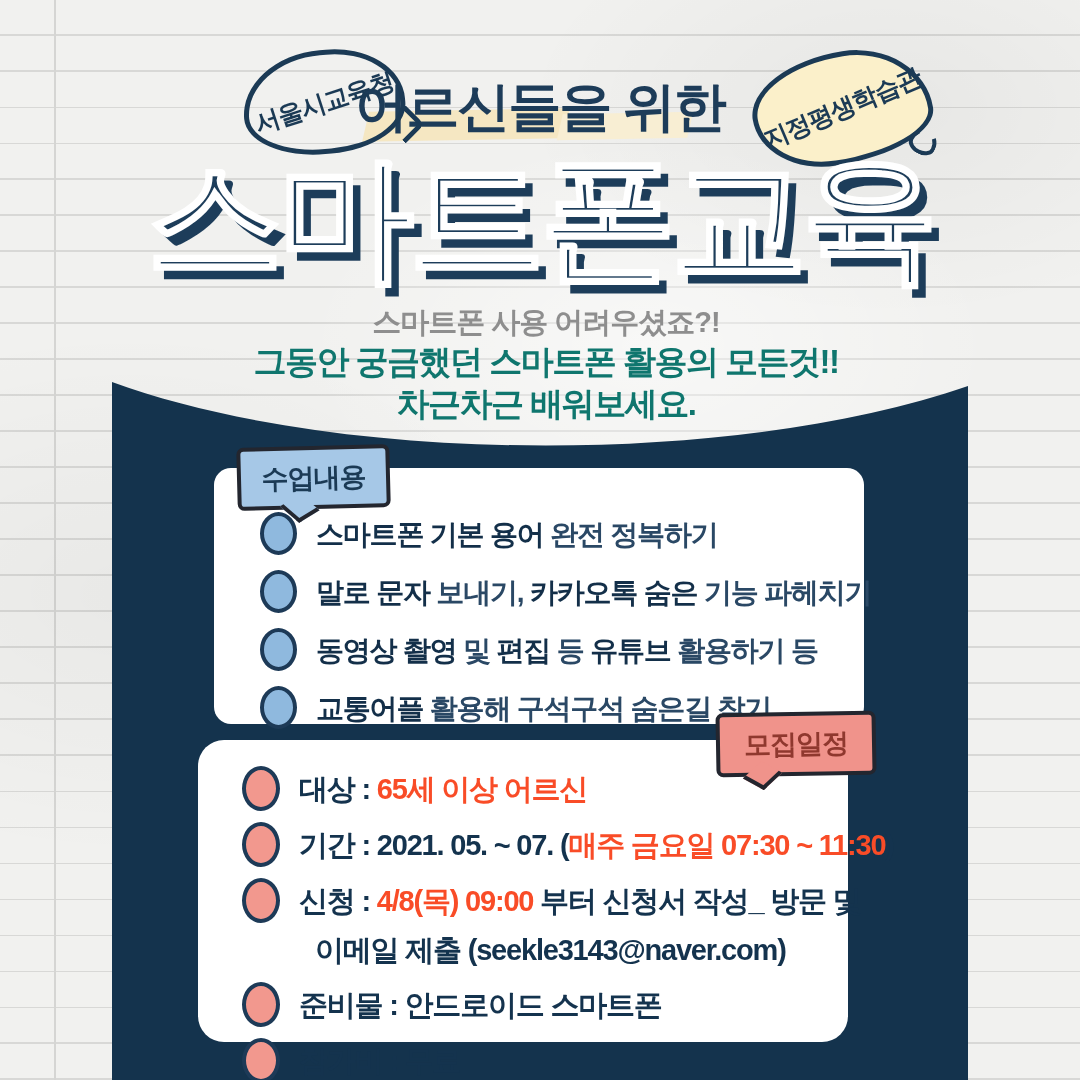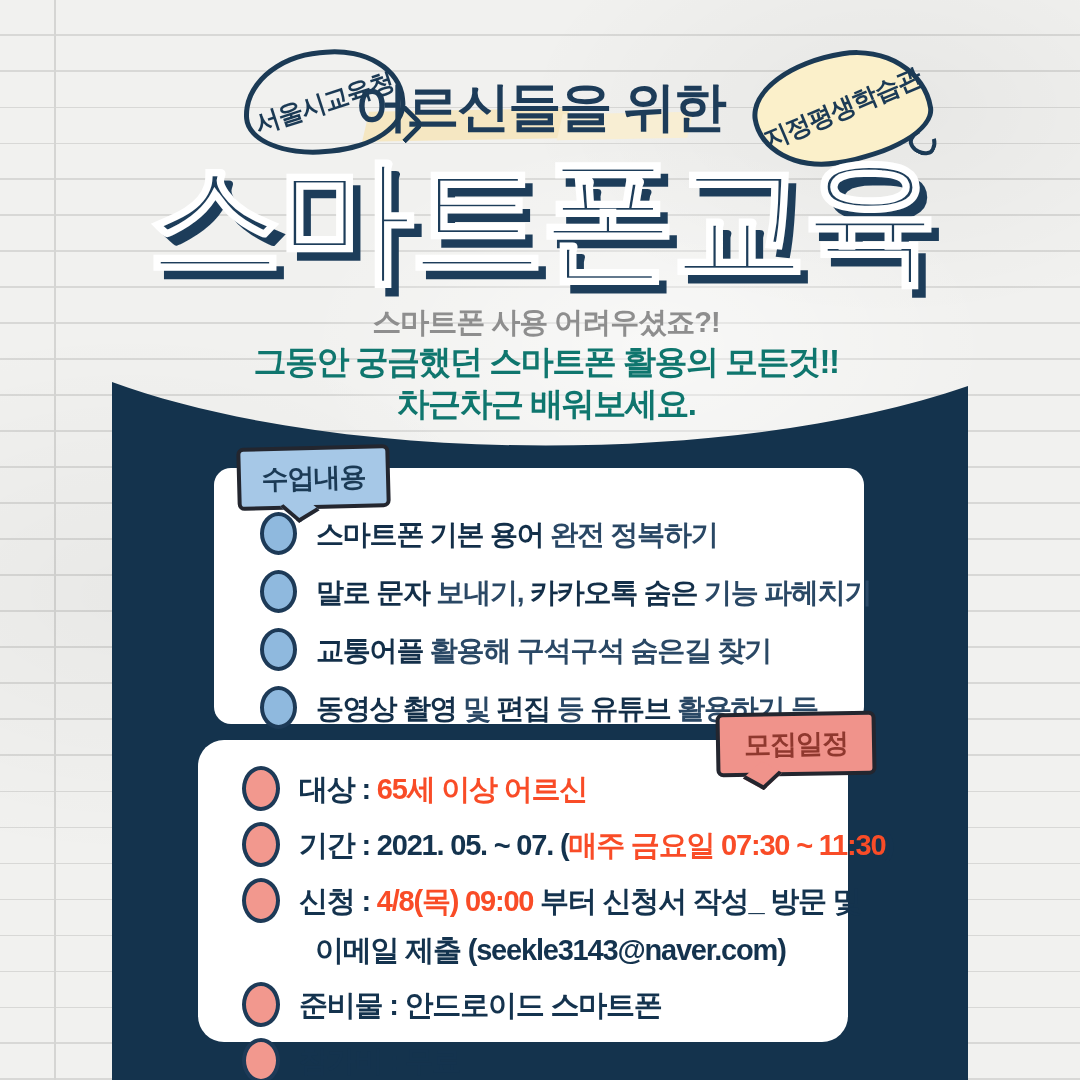--- a/index.html
+++ b/index.html
@@ -125,25 +125,25 @@
         <div class="list-row">
           <span class="bullet bullet-blue"></span>
           <div class="row-text"><span class="seg-b">스마트폰 기본 용어</span><span class="seg"> 완전 정복하기</span></div>
         </div>
         <div class="list-row">
           <span class="bullet bullet-blue"></span>
           <div class="row-text"><span class="seg-b">말로 문자</span><span class="seg"> 보내기, </span><span class="seg-b">카카오톡 숨은</span><span class="seg"> 기능 파헤치기</span></div>
         </div>
         <div class="list-row">
           <span class="bullet bullet-blue"></span>
-          <div class="row-text"><span class="seg-b">교통어플</span><span class="seg"> 활용해 구석구석 숨은길 찾기</span></div>
+          <div class="row-text"><span class="seg-b">동영상 촬영</span><span class="seg"> 및 </span><span class="seg-b">편집</span><span class="seg"> 등 </span><span class="seg-b">유튜브</span><span class="seg"> 활용하기 등</span></div>
         </div>
         <div class="list-row">
           <span class="bullet bullet-blue"></span>
-          <div class="row-text"><span class="seg-b">동영상 촬영</span><span class="seg"> 및 </span><span class="seg-b">편집</span><span class="seg"> 등 </span><span class="seg-b">유튜브</span><span class="seg"> 활용하기 등</span></div>
+          <div class="row-text"><span class="seg-b">교통어플</span><span class="seg"> 활용해 구석구석 숨은길 찾기</span></div>
         </div>
       </div>
   </div>
   <div class="tab tab-blue">
     <span>수업내용</span>
   </div>
 
   <div class="card card-schedule">
     <div class="rows">
         <div class="list-row">

